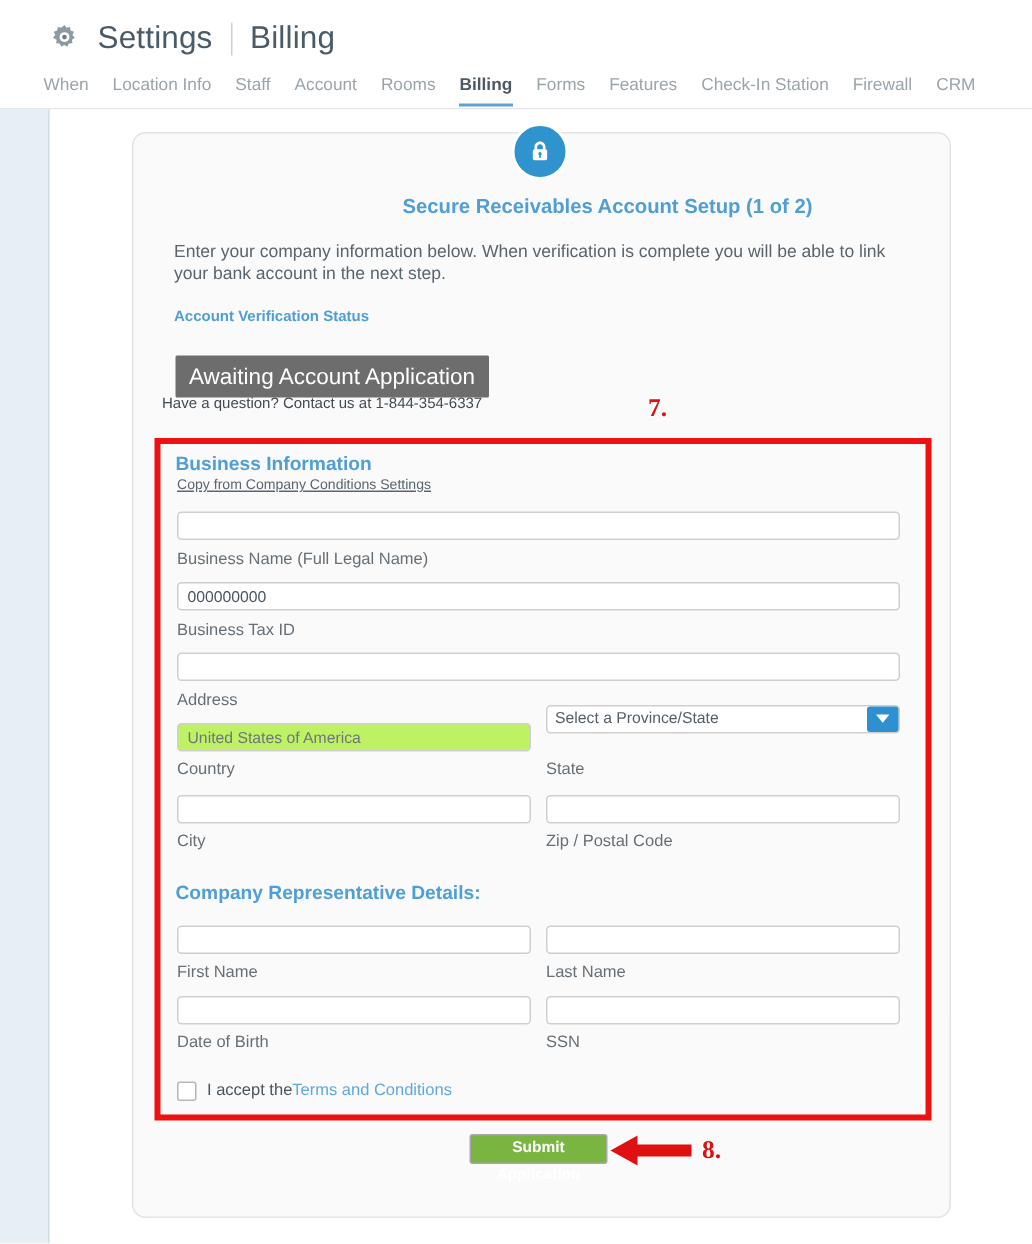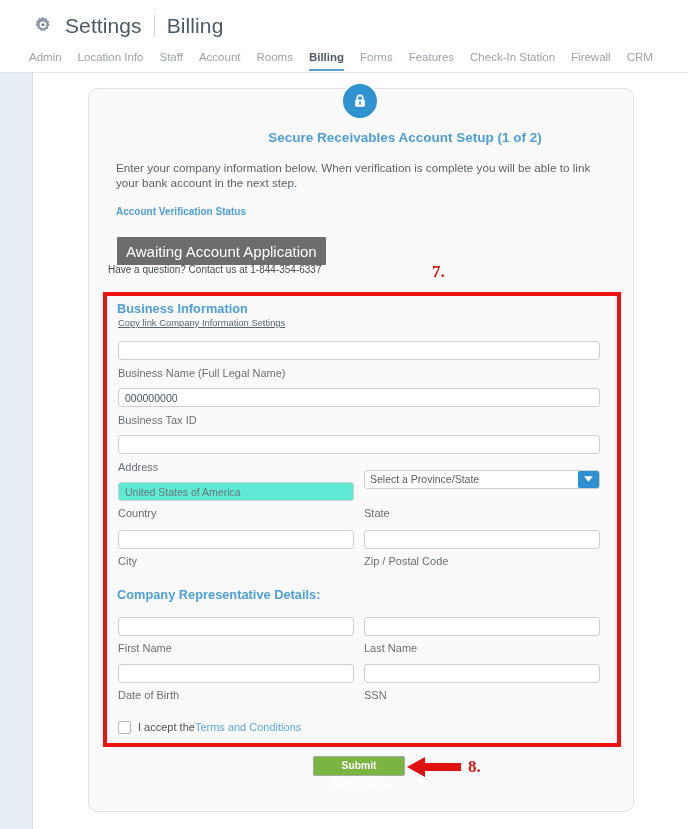--- a/index.html
+++ b/index.html
@@ -222,21 +222,21 @@
     border: 1px solid #cfcfcf;
     border-radius: 3px;
     box-sizing: border-box;
     font-family: "Liberation Sans", sans-serif;
     font-size: 10.5px;
     color: #4a5560;
     padding: 0 6px;
     outline: none;
   }
   .field-input.disabled {
-    background: #5eead4;
+    background: #bef264;
     color: #6d767d;
   }
   .field-label {
     position: absolute;
     font-size: 11px;
     color: #666f76;
   }
 
   
   .col-full { left: 118px; width: 482px; }
@@ -343,21 +343,21 @@
         <circle cx="12" cy="10.6" r="1.7" fill="#6f7c87"></circle>
       </svg>
     </span>
     <span id="settings-word">Settings</span>
     <span id="title-sep"></span>
     <span id="billing-word">Billing</span>
   </div>
 </div>
 
 <div id="tabs">
-    <div class="tab">Admin</div>
+    <div class="tab">When</div>
     <div class="tab">Location Info</div>
     <div class="tab">Staff</div>
     <div class="tab">Account</div>
     <div class="tab">Rooms</div>
     <div class="tab active">Billing</div>
     <div class="tab">Forms</div>
     <div class="tab">Features</div>
     <div class="tab">Check-In Station</div>
     <div class="tab">Firewall</div>
     <div class="tab">CRM</div>
@@ -377,21 +377,21 @@
   </svg>
 </div>
 
 <div id="setup-title">Secure Receivables Account Setup (1 of 2)</div>
 <div id="intro-text">Enter your company information below. When verification is complete you will be able to link your bank account in the next step.</div>
 <div id="avs-heading">Account Verification Status</div>
 <div id="status-badge">Awaiting Account Application</div>
 <div id="contact-line">Have a question? Contact us at 1-844-354-6337</div>
 
 <div id="business-heading">Business Information</div>
-<div id="copy-link">Copy link Company Information Settings</div>
+<div id="copy-link">Copy from Company Conditions Settings</div>
 
 <div id="form-fields">
     <input type="text" class="field-input col-full" value="" style="top: 341px;">
     <div class="field-label lab-left" style="top: 367px;">Business Name (Full Legal Name)</div>
     <input type="text" class="field-input col-full" value="000000000" style="top: 388px;">
     <div class="field-label lab-left" style="top: 414px;">Business Tax ID</div>
     <input type="text" class="field-input col-full" value="" style="top: 435px;">
     <div class="field-label lab-left" style="top: 461px;">Address</div>
     <input type="text" class="field-input col-left disabled" disabled="" value="United States of America" style="top: 482px;">
     <div class="field-label lab-left" style="top: 507px;">Country</div>

